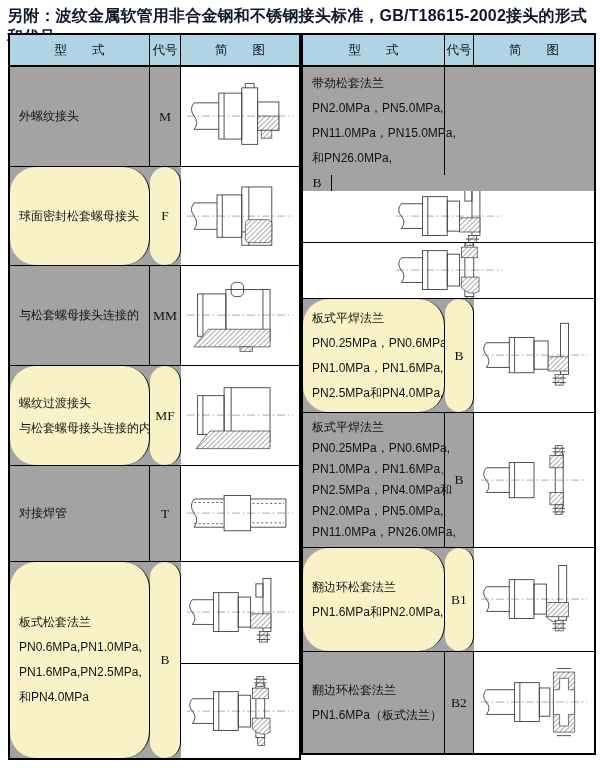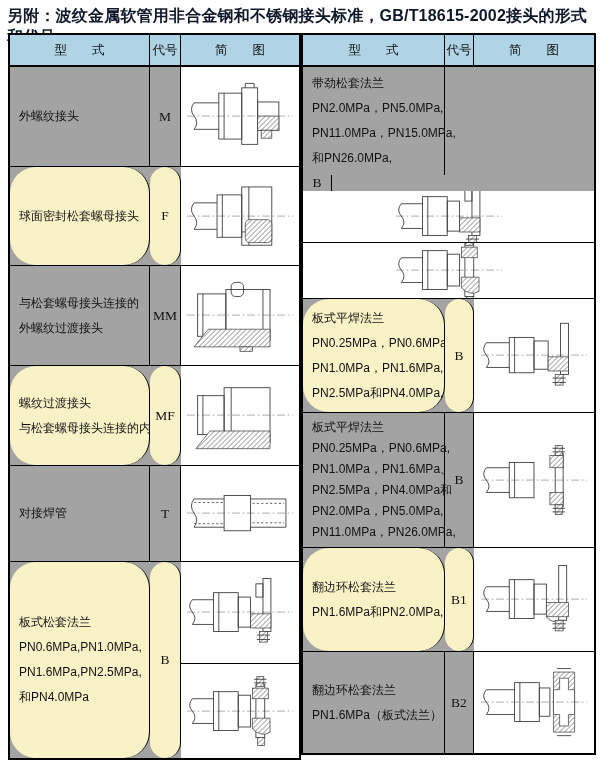--- a/index.html
+++ b/index.html
@@ -111,21 +111,20 @@
             <path class="ln" d="M70 9 V75"></path>
       <path class="ln" d="M62 60 Q76 62 72 46"></path>
       <rect class="ht" fill="url(#h1)" x="66" y="46" width="30" height="26" rx="5"></rect>
           </svg>
         </div>
       </div>
     </div>
     <div class="row" style="height: 99px;">
       <div class="cell type-cell">
         <div class="type-line">与松套螺母接头连接的</div>
-        <div class="type-line">外螺纹过渡接头</div>
       </div>
       <div class="cell code-cell">MM</div>
       <div class="cell diagram-cell">
         <div class="subdiag" style="flex-grow: 1; flex-basis: 0px;">
           <svg width="106" viewBox="0 0 120 84" xmlns="http://www.w3.org/2000/svg">
     <defs>
               <pattern id="h2" width="4" height="4" patternUnits="userSpaceOnUse" patternTransform="rotate(45)">
       <rect width="4" height="4" fill="#ffffff"></rect>
                 <line x1="0" y1="0" x2="0" y2="4" stroke="#4a4a4a" stroke-width="1.1"></line>
     </pattern>

